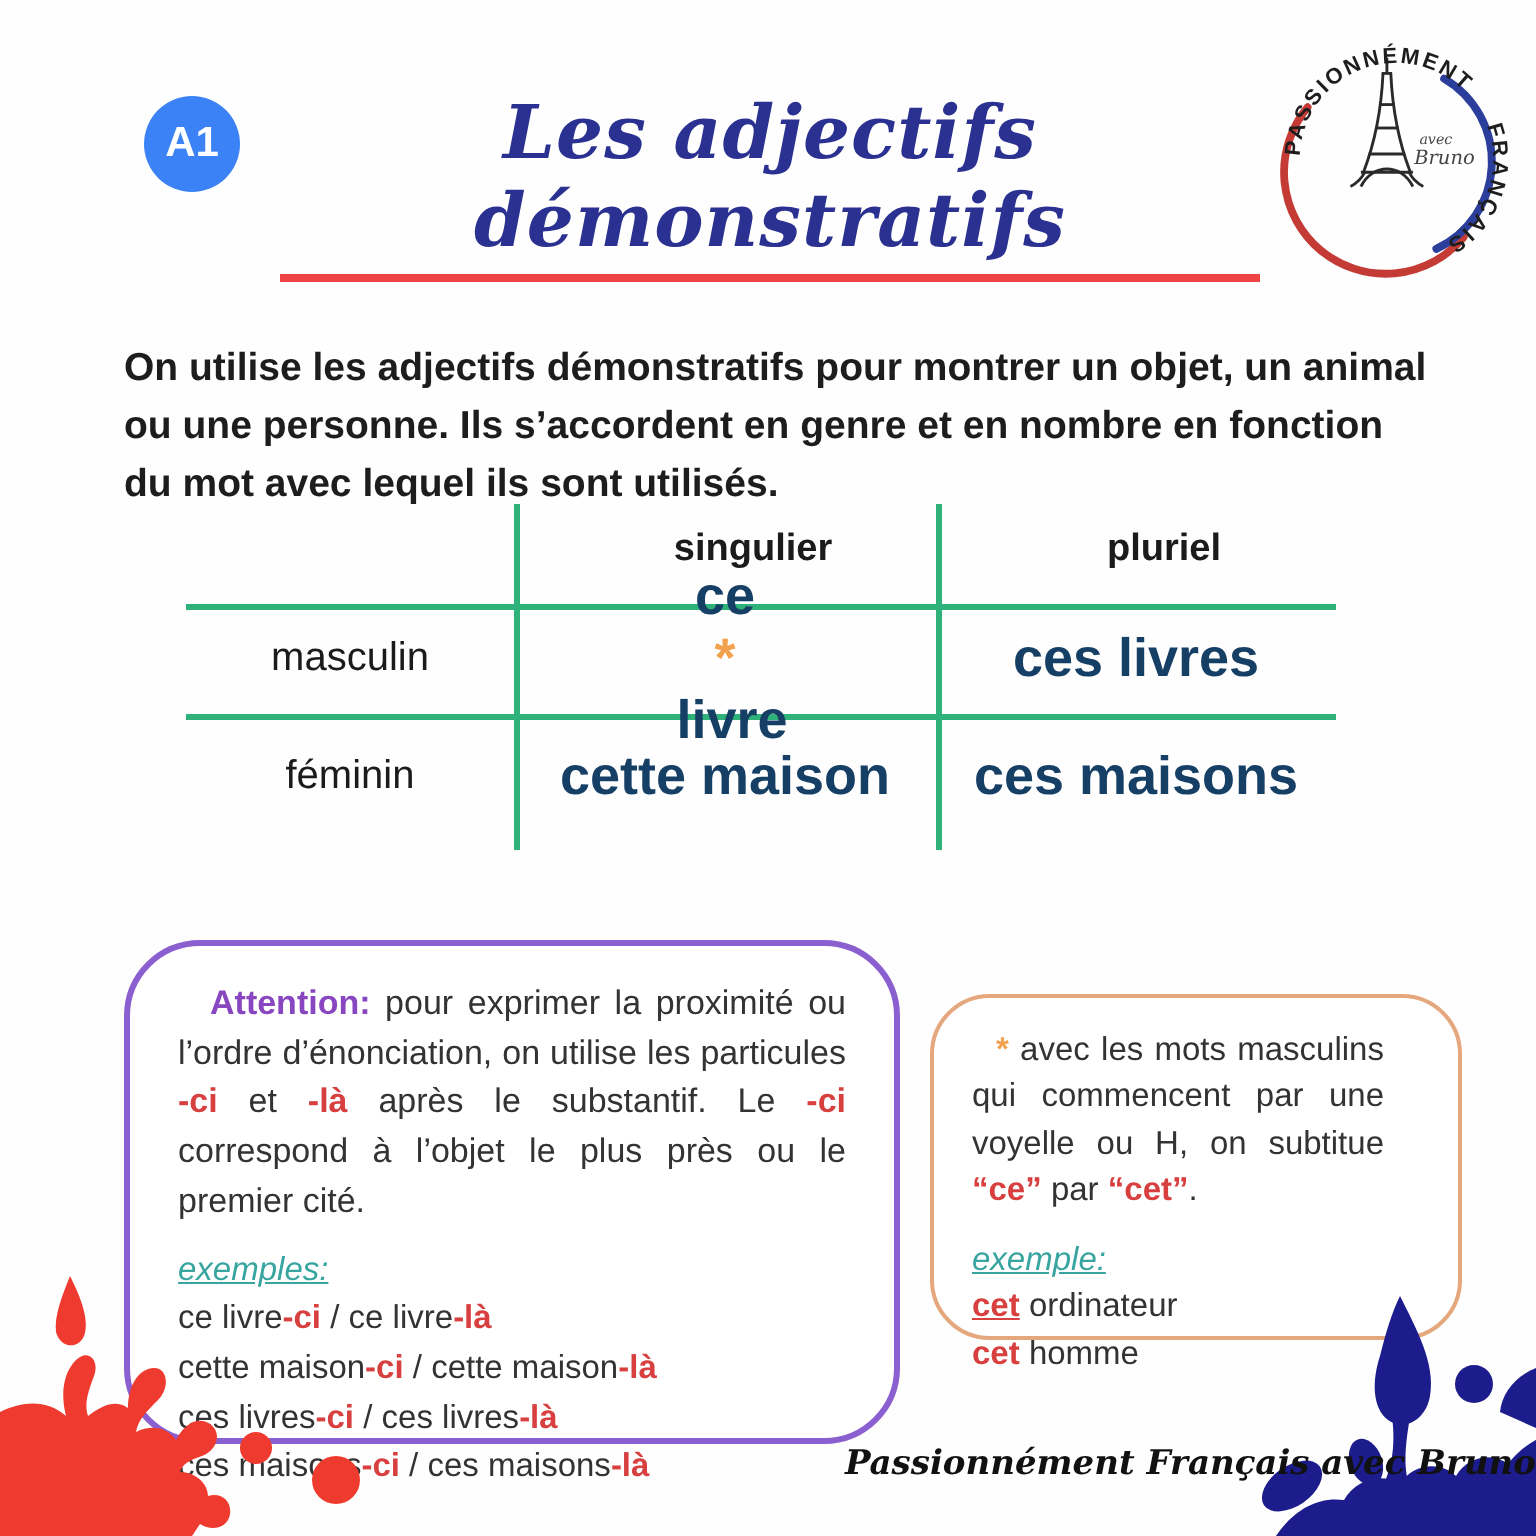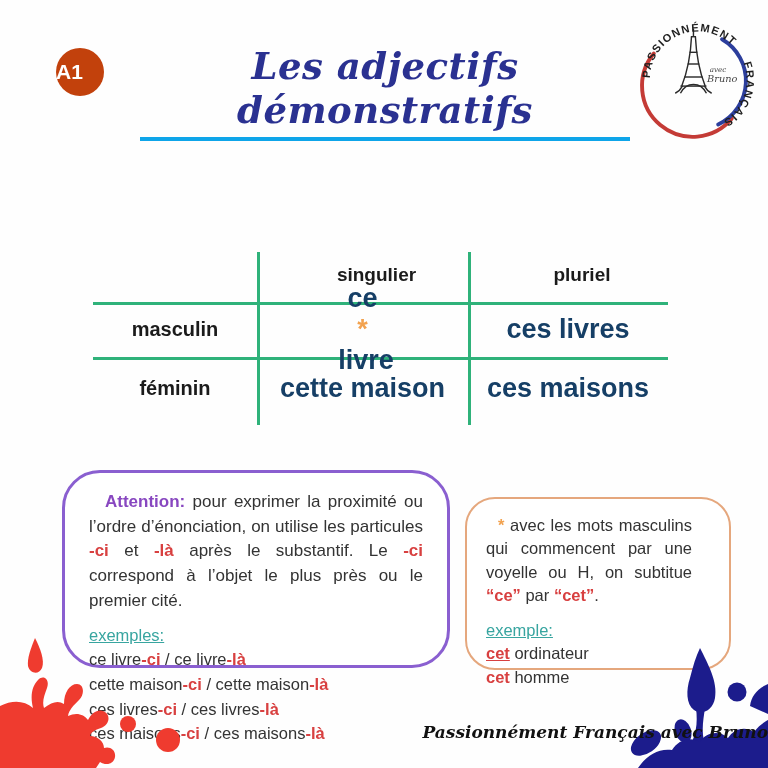--- a/index.html
+++ b/index.html
@@ -1,47 +1,47 @@
 <!DOCTYPE html>
 <html lang="fr"><head>
 <meta charset="utf-8">
 <style>
   html,body{margin:0;padding:0;background:#ffffff;}
   .page{position:relative;width:768px;height:768px;background:#fefefe;overflow:hidden;
         font-family:"Liberation Sans",sans-serif;}
   
-  .badge{position:absolute;left:56px;top:48px;width:48px;height:48px;border-radius:50%;
-         background:#c2410c;display:flex;align-items:center;justify-content:flex-start;
+  .badge{position:absolute;left:72px;top:48px;width:48px;height:48px;border-radius:50%;
+         background:#3b82f6;display:flex;align-items:center;justify-content:center;
          color:#fff;font-weight:bold;font-size:21px;}
   .title-wrap{position:absolute;left:140px;top:44px;width:490px;text-align:center;}
   .title{display:inline-block;font-family:"DejaVu Serif",serif;font-style:italic;font-weight:bold;
-         font-size:37px;color:#2A3191;border-bottom:4px solid #0ea5e9;padding-bottom:5px;letter-spacing:.5px;}
+         font-size:37px;color:#2A3191;border-bottom:4px solid #ef4444;padding-bottom:5px;letter-spacing:.5px;}
   .logo{position:absolute;left:633px;top:12px;width:130px;height:130px;}
   
   .intro{position:absolute;left:62px;top:150px;width:652px;font-weight:bold;font-size:19.5px;
          line-height:1.5;color:#1d1d1d;}
   
   .tline{position:absolute;background:#2FB27A;}
   .cell{position:absolute;display:flex;align-items:center;justify-content:center;}
   .th{font-weight:bold;font-size:19px;color:#1b1b1b;padding-left:14px;}
-  .rowlab{font-weight:bold;font-size:20px;color:#1b1b1b;}
+  .rowlab{font-weight:normal;font-size:20px;color:#1b1b1b;}
   .tval{font-weight:bold;font-size:27px;color:#163F66;}
   .star{color:#F2A24F;font-weight:bold;}
   .tval .rest{margin-left:7px;}
   
-  .purple-box{position:absolute;left:62px;top:470px;width:388px;height:198px;box-sizing:border-box;
+  .purple-box{position:absolute;left:62px;top:470px;width:388px;height:252px;box-sizing:border-box;
               border:3px solid #8A5FD0;border-radius:38px;padding:17px 24px 0 24px;background:#fff;}
   .orange-box{position:absolute;left:465px;top:497px;width:266px;height:173px;box-sizing:border-box;
               border:2.5px solid #E5A77D;border-radius:30px;padding:15px 37px 0 19px;background:#fff;}
   .boxp{margin:0;font-size:17px;line-height:1.45;color:#333;text-align:justify;text-indent:16px;}
   .orange-box .boxp{font-size:16.5px;line-height:1.42;text-indent:12px;}
   .att-head{color:#8847C0;font-weight:bold;}
   .red{color:#D84040;font-weight:bold;}
   .red-u{color:#D84040;font-weight:bold;text-decoration:underline;}
-  .ex-label{display:inline-block;margin-top:13px;color:#38A5A0;
+  .ex-label{display:inline-block;margin-top:13px;font-style:italic;color:#38A5A0;
             text-decoration:underline;font-size:16.5px;text-align:center;}
   .ex-lines{margin-top:2px;font-size:16.5px;line-height:1.5;color:#333;}
   .orange-box .ex-lines{line-height:1.45;}
   
   .footer{position:absolute;left:0;right:0;top:722px;text-align:right;
           font-family:"DejaVu Serif",serif;font-style:italic;font-weight:bold;font-size:17px;color:#111;}
   .splat{position:absolute;}
 </style>
 </head>
 <body>
@@ -79,20 +79,21 @@
     <text font-family="Liberation Sans, sans-serif" font-weight="bold" font-size="8.5" fill="#1d1d1d" letter-spacing="1">
       <textPath href="#lg-top" startOffset="1%">PASSIONNÉMENT</textPath>
     </text>
     <text font-family="Liberation Sans, sans-serif" font-weight="bold" font-size="8.5" fill="#1d1d1d" letter-spacing="1">
       <textPath href="#lg-right" startOffset="2%">FRANÇAIS</textPath>
     </text>
     <text x="59" y="46" font-family="DejaVu Serif, serif" font-style="italic" font-size="5.5" fill="#444">avec</text>
     <text x="57" y="54" font-family="DejaVu Serif, serif" font-style="italic" font-size="7.5" fill="#444">Bruno</text>
   </svg>
 
+  <p class="intro">On utilise les adjectifs démonstratifs pour montrer un objet, un animal ou une personne. Ils s’accordent en genre et en nombre en fonction du mot avec lequel ils sont utilisés.</p>
 
   <div class="tline" style="left:257px;top:252px;width:2.5px;height:173px;"></div>
   <div class="tline" style="left:468px;top:252px;width:2.5px;height:173px;"></div>
   <div class="tline" style="left:93px;top:302px;width:575px;height:2.5px;"></div>
   <div class="tline" style="left:93px;top:357px;width:575px;height:2.5px;"></div>
 
   <div class="cell th" style="left:257px;top:252px;width:211px;height:46px;">singulier</div>
   <div class="cell th" style="left:468px;top:252px;width:200px;height:46px;">pluriel</div>
 
   <div class="cell rowlab" style="left:93px;top:304px;width:164px;height:51px;">masculin</div>

